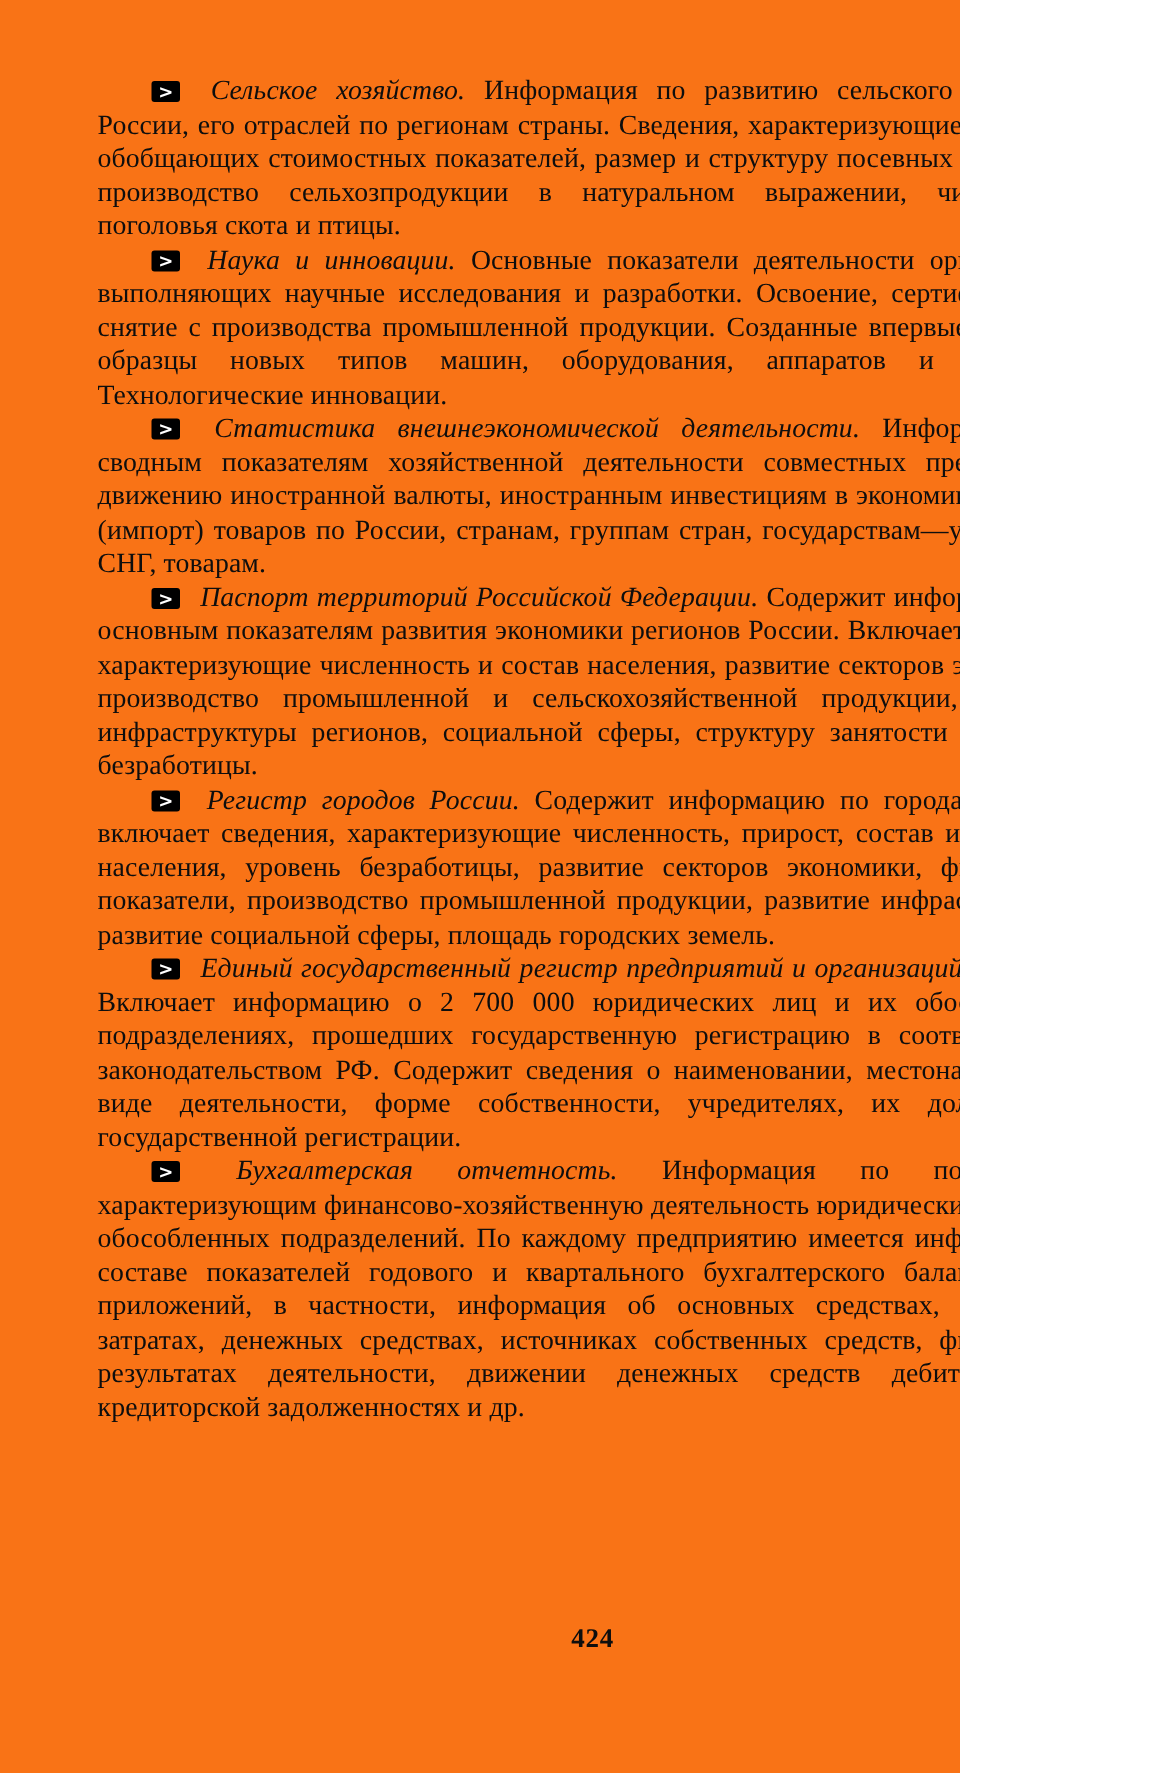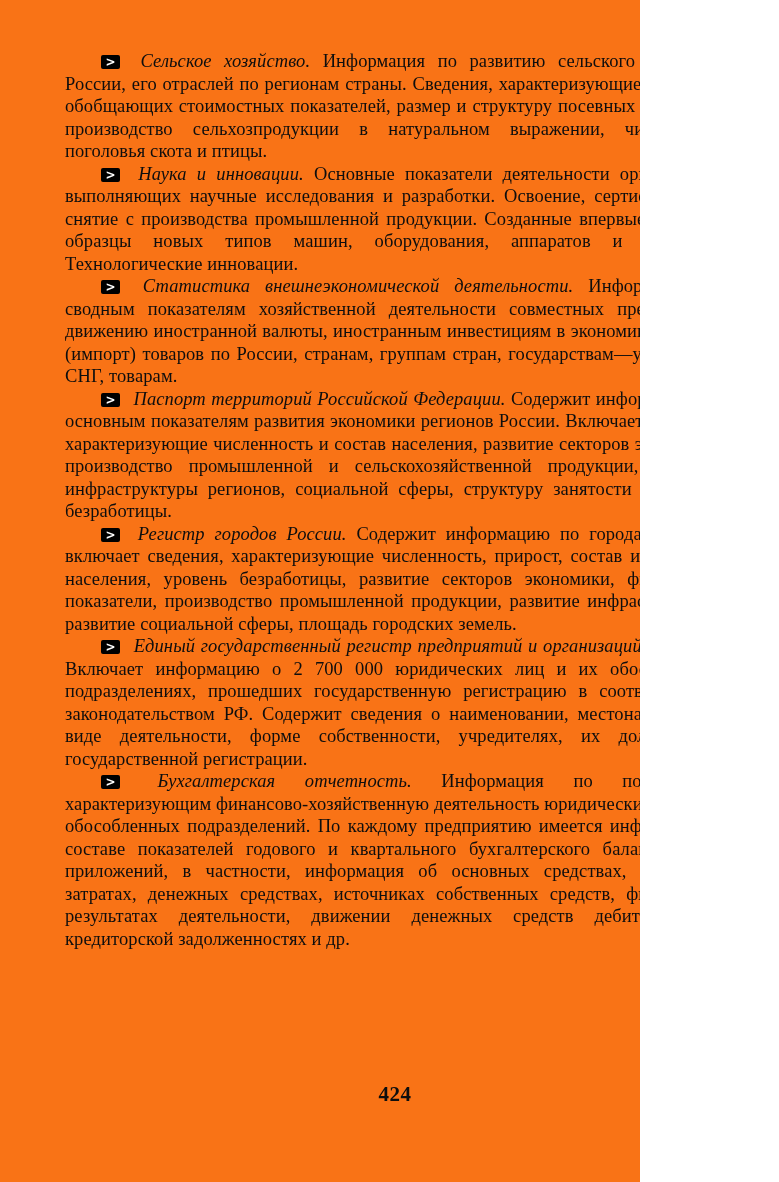--- a/index.html
+++ b/index.html
@@ -49,21 +49,21 @@
   .title {
     font-style: italic;
   }
   .pagenum {
     position: absolute;
     left: 65px;
     top: 1082px;
     width: 660px;
     text-align: center;
     font-weight: bold;
-    font-size: 21px;
+    font-size: 18px;
     letter-spacing: 0.5px;
   }
 </style>
 </head>
 <body>
 
 <div class="page">
   <div class="content">
 
     <p class="para"><span class="bullet">&gt;</span> <span class="title">Сельское хозяйство.</span> <span class="body">Информация по развитию сельского хозяйства России, его отраслей по регионам страны. Сведения, характеризующие динамику обобщающих стоимостных показателей, размер и структуру посевных площадей, производство сельхозпродукции в натуральном выражении, численность поголовья скота и птицы.</span></p>

